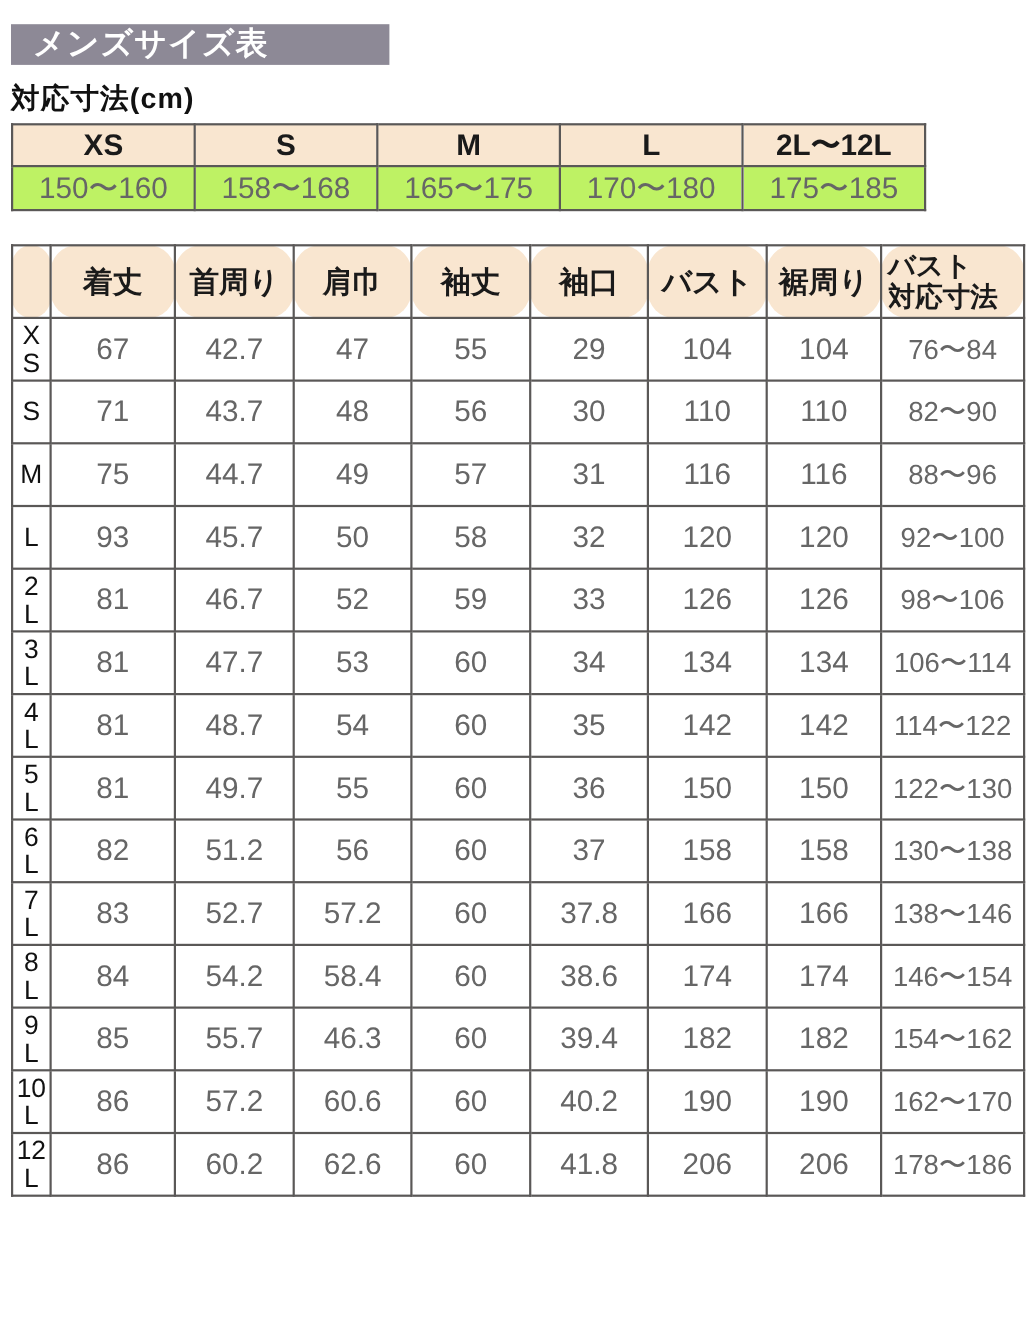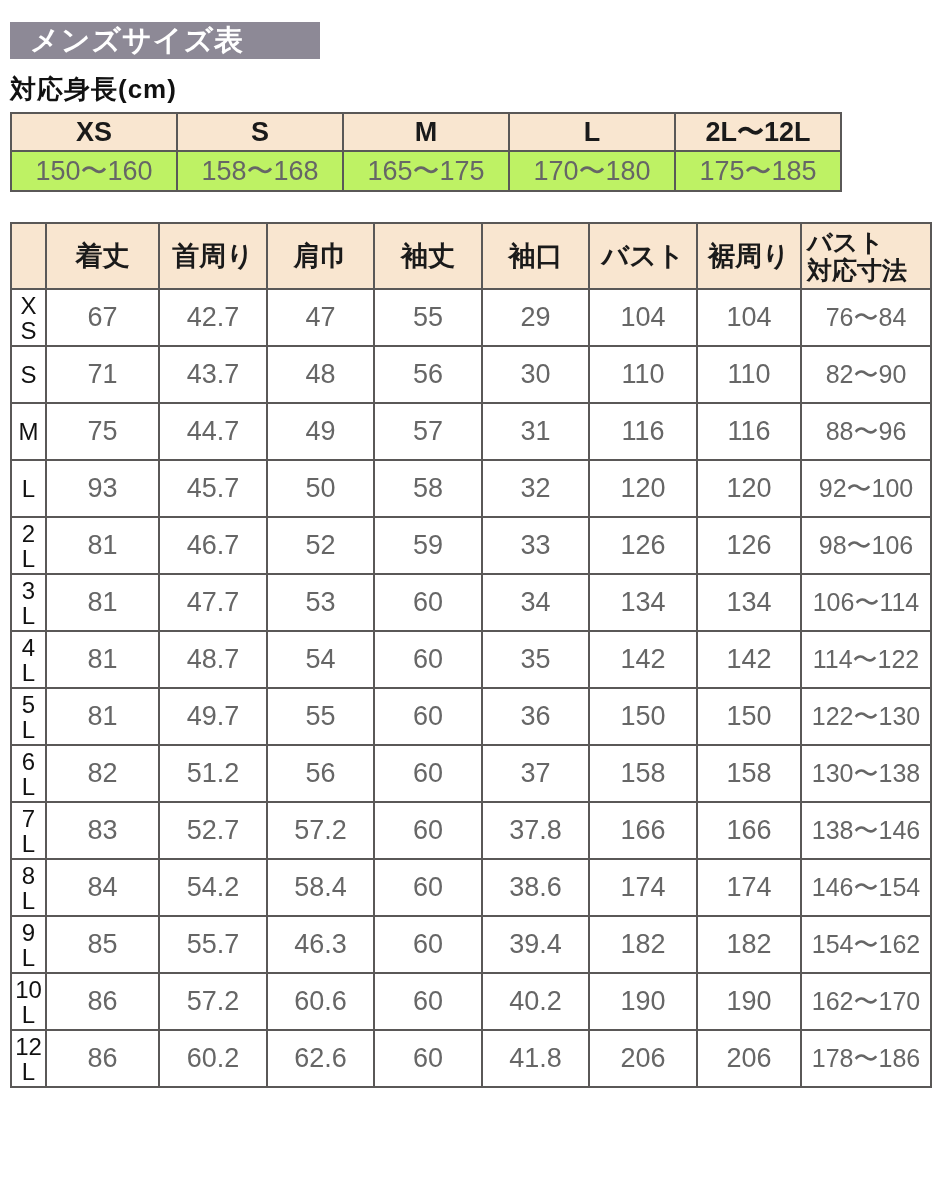--- a/index.html
+++ b/index.html
@@ -12,21 +12,21 @@
     position: relative;
     width: 940px;
     height: 1200px;
     background: #ffffff;
     overflow: hidden;
   }
   .title-bar {
     position: absolute;
     left: 10px;
     top: 22px;
-    width: 310px;
+    width: 344px;
     height: 37px;
     background: #8d8996;
     color: #ffffff;
     font-size: 29px;
     font-weight: bold;
     line-height: 37px;
     padding-left: 20px;
     box-sizing: border-box;
     letter-spacing: 1px;
   }
@@ -76,20 +76,21 @@
     left: 10px;
     top: 222px;
     width: 920px;
   }
   .size-table thead th {
     background: #f9e6d0;
     height: 64px;
     font-size: 27px;
     font-weight: bold;
     color: #1a1a1a;
+    border-radius: 24px;
   }
   .size-table thead th.multiline {
     font-size: 25px;
     line-height: 28px;
     text-align: left;
     padding-left: 5px;
   }
   .size-table tbody th.row-label {
     background: #ffffff;
     font-size: 24px;
@@ -110,21 +111,21 @@
 </style>
 </head>
 <body>
 
 <div class="page">
 
   <div class="title-bar">
     <span>メンズサイズ表</span>
   </div>
 
-  <div class="section-label">対応身長(cm)</div>
+  <div class="section-label">対応寸法(cm)</div>
 
   <table class="height-table">
     <thead>
       <tr id="height-head">
           <th>XS</th>
           <th>S</th>
           <th>M</th>
           <th>L</th>
           <th>2L〜12L</th>
         </tr>

